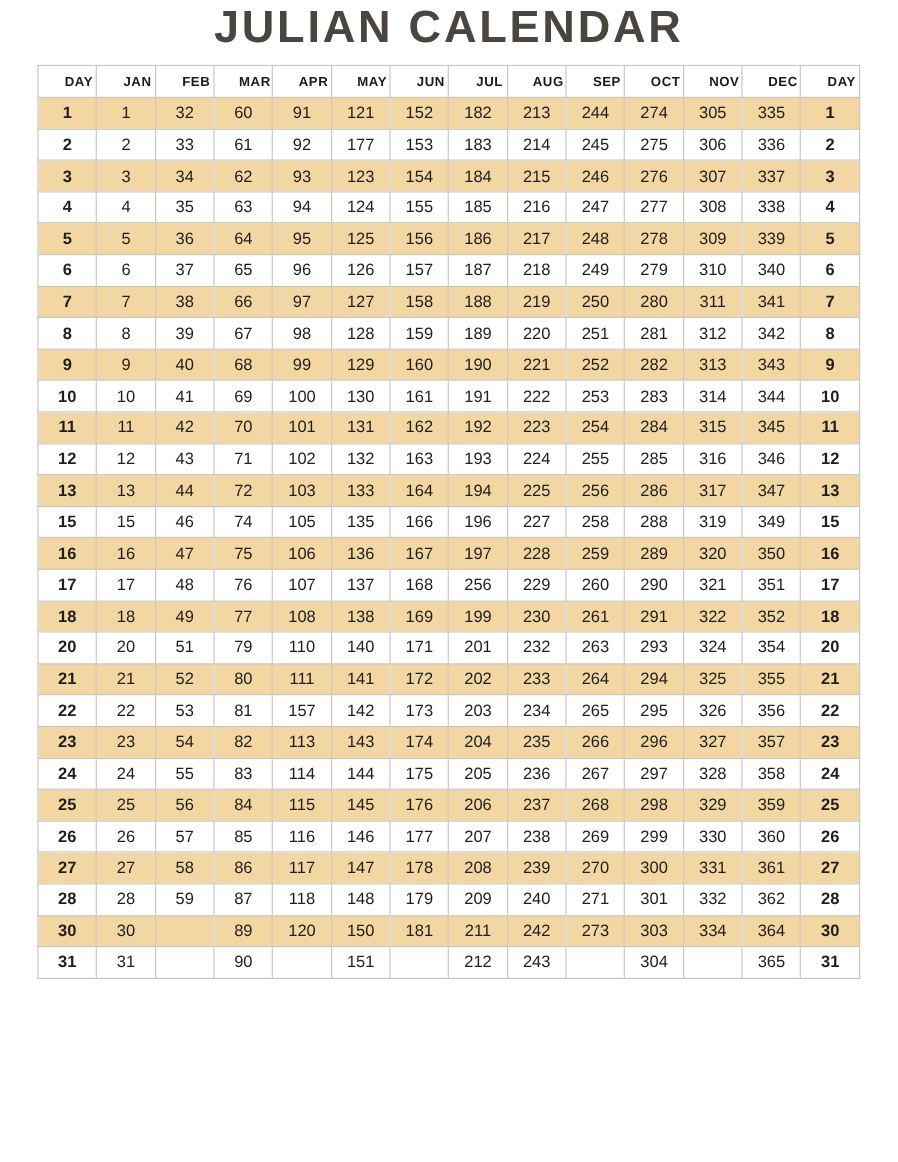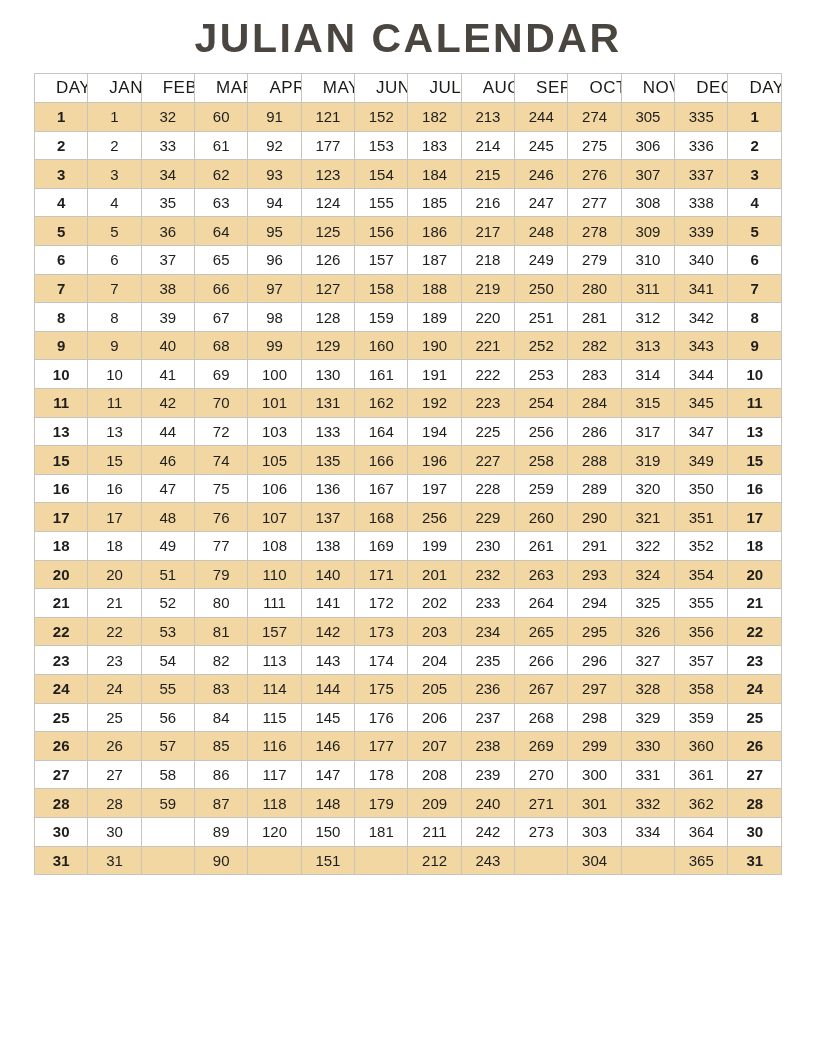--- a/index.html
+++ b/index.html
@@ -11,21 +11,21 @@
     font-family: "Liberation Sans", sans-serif;
     overflow: hidden;
   }
   .page {
     width: 816px;
     height: 1056px;
     box-sizing: border-box;
   }
   h1.title {
     margin: 0;
-    padding: 16px 0 12px 0;
+    padding: 2px 0 12px 0;
     text-align: center;
     font-size: 41px;
     line-height: 1.1;
     font-weight: bold;
     letter-spacing: 2.5px;
     color: #4a453f;
   }
   table.julian {
     border-collapse: collapse;
     table-layout: fixed;
@@ -39,22 +39,22 @@
     vertical-align: middle;
     padding: 0;
     height: 27.6px;
     font-size: 15px;
     color: #1f1e1c;
     overflow: hidden;
     white-space: nowrap;
   }
   table.julian thead th {
     background: #ffffff;
-    font-weight: normal;
-    font-size: 17px;
+    font-weight: bold;
+    font-size: 12px;
     color: #1b1a18;
     height: 28px;
     letter-spacing: 0.5px;
     padding-left: 21px;
   }
   table.julian tbody tr:nth-child(odd) td {
     background: #f2d7a2;
   }
   table.julian tbody tr:nth-child(even) td {
     background: #ffffff;
@@ -258,20 +258,36 @@
           <td class="num-col">162</td>
           <td class="num-col">192</td>
           <td class="num-col">223</td>
           <td class="num-col">254</td>
           <td class="num-col">284</td>
           <td class="num-col">315</td>
           <td class="num-col">345</td>
           <td class="day-col">11</td>
         </tr>
         <tr>
+          <td class="day-col">12</td>
+          <td class="num-col">12</td>
+          <td class="num-col">43</td>
+          <td class="num-col">71</td>
+          <td class="num-col">102</td>
+          <td class="num-col">132</td>
+          <td class="num-col">163</td>
+          <td class="num-col">193</td>
+          <td class="num-col">224</td>
+          <td class="num-col">255</td>
+          <td class="num-col">285</td>
+          <td class="num-col">316</td>
+          <td class="num-col">346</td>
+          <td class="day-col">12</td>
+        </tr>
+        <tr>
           <td class="day-col">13</td>
           <td class="num-col">13</td>
           <td class="num-col">44</td>
           <td class="num-col">72</td>
           <td class="num-col">103</td>
           <td class="num-col">133</td>
           <td class="num-col">164</td>
           <td class="num-col">194</td>
           <td class="num-col">225</td>
           <td class="num-col">256</td>

